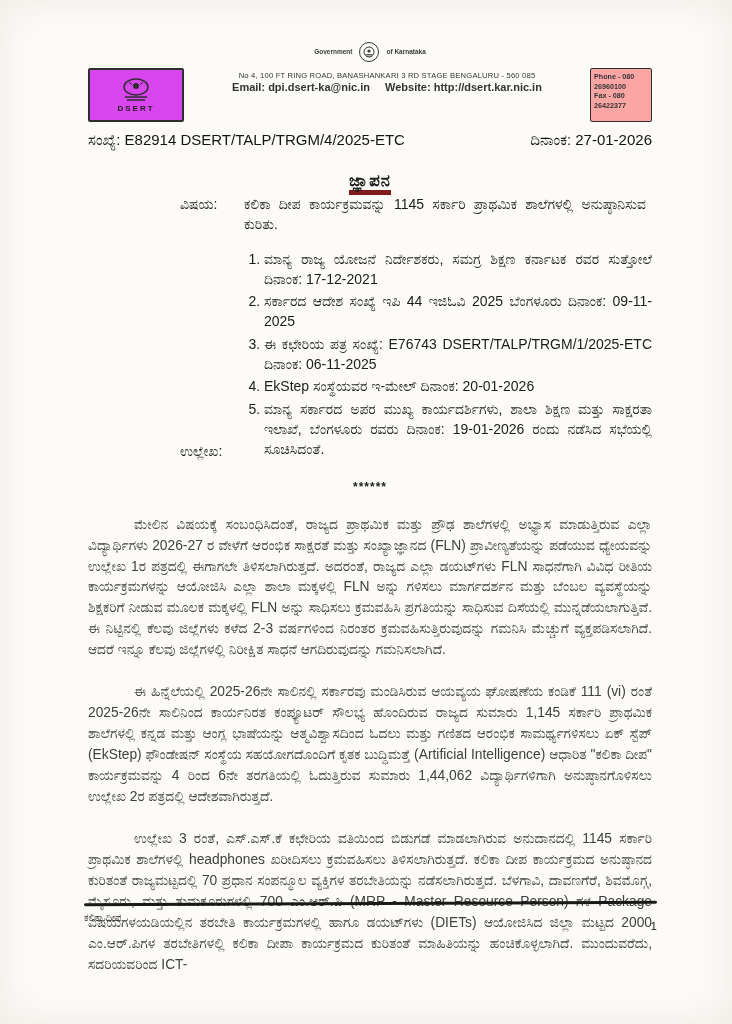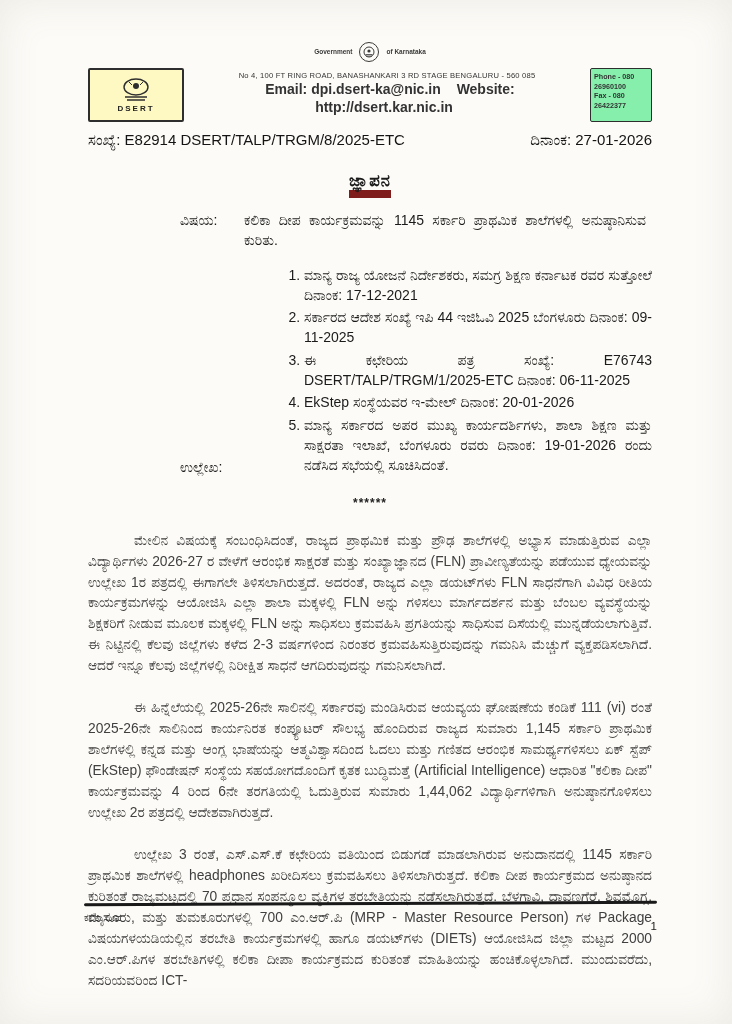--- a/index.html
+++ b/index.html
@@ -21,54 +21,54 @@
   .gov-emblem{display:flex;justify-content:center;align-items:center;gap:7px;margin-bottom:6px;}
   .gov-emblem .tiny{font-size:6.5px;font-weight:bold;color:#3a3a3a;line-height:1.2;text-align:center;}
   .emblem-circle{width:18px;height:18px;border:1.5px solid #3a3a3a;border-radius:50%;
     display:flex;align-items:center;justify-content:center;font-size:8px;color:#3a3a3a;}
 
   
   .head-band{display:flex;align-items:stretch;gap:8px;}
   .logo-box{
     width:96px;min-height:54px;border:2px solid #2e2e2e;border-radius:2px;
     display:flex;flex-direction:column;align-items:center;justify-content:center;
-    padding:2px;box-sizing:border-box;background:#fef9c3;
+    padding:2px;box-sizing:border-box;background:#d946ef;
   }
   .logo-mark{width:34px;height:26px;}
   .logo-caption{font-size:8px;font-weight:bold;letter-spacing:2px;color:#222;margin-top:1px;}
   .head-center{flex:1;text-align:center;line-height:1.25;padding-top:1px;}
   .dept-kn{font-size:10.5px;font-weight:bold;letter-spacing:.4px;color:#222;}
   .dept-en{font-size:11.5px;font-weight:bold;letter-spacing:.3px;color:#111;margin-top:1px;}
   .addr{font-size:7.6px;font-weight:normal;color:#333;margin-top:2px;letter-spacing:.2px;}
-  .contact{font-size:14px;font-weight:bold;color:#333;margin-top:1px;}
+  .contact{font-size:11px;font-weight:bold;color:#333;margin-top:1px;}
   .contact span{margin:0 6px;}
   .phone-box{
     width:62px;border:1.5px solid #2e2e2e;border-radius:2px;
     font-size:7.2px;font-weight:bold;color:#333;line-height:1.35;
-    padding:3px 3px;box-sizing:border-box;background:#86efac;
+    padding:3px 3px;box-sizing:border-box;background:#fca5a5;
   }
   .phone-box div{white-space:nowrap;}
 
   
   .meta-row{display:flex;justify-content:space-between;margin-top:9px;font-size:15px;color:#141414;}
 
   
   .memo-title{text-align:center;margin-top:22px;}
   .memo-title span{
     font-size:16.5px;font-weight:bold;letter-spacing:1px;
-    border-bottom:8px solid #7f1d1d;padding-bottom:1px;
+    border-bottom:5px solid #7f1d1d;padding-bottom:1px;
   }
 
   
-  .labelled{display:flex;margin-top:20px;padding-left:92px;font-size:14px;line-height:1.45;}
+  .labelled{display:flex;margin-top:4px;padding-left:92px;font-size:14px;line-height:1.45;}
   .labelled .lab{width:64px;flex:0 0 64px;}
   .labelled .val{width:402px;text-align:justify;}
   .ref-block{margin-top:14px;align-items:flex-end;}
   .ref-list{margin:0;padding-left:20px;width:402px;text-align:justify;}
-  .ref-list li{margin-bottom:2px;margin-left:40px;}
+  .ref-list li{margin-bottom:2px;}
 
   .stars{text-align:center;font-size:12px;font-weight:bold;letter-spacing:1px;margin-top:18px;color:#222;}
 
   
   .para{
     margin-top:21px;font-size:13.8px;line-height:1.52;
     text-align:justify;text-indent:46px;color:#404040;
   }
 
   
@@ -121,21 +121,21 @@
 
       <div class="phone-box">
         <div>Phone - 080</div>
         <div>26960100</div>
         <div>Fax - 080</div>
         <div>26422377</div>
       </div>
     </div>
 
     <div class="meta-row">
-      <div>ಸಂಖ್ಯೆ: E82914 DSERT/TALP/TRGM/8/2025-ETC</div>
+      <div>ಸಂಖ್ಯೆ: E82914 DSERT/TALP/TRGM/4/2025-ETC</div>
       <div>ದಿನಾಂಕ: 27-01-2026</div>
     </div>
 
     <div class="memo-title">
       <span>ಜ್ಞಾಪನ</span>
     </div>
 
     <div class="labelled">
       <div class="lab">ವಿಷಯ:</div>
       <div class="val">ಕಲಿಕಾ ದೀಪ ಕಾರ್ಯಕ್ರಮವನ್ನು 1145 ಸರ್ಕಾರಿ ಪ್ರಾಥಮಿಕ ಶಾಲೆಗಳಲ್ಲಿ ಅನುಷ್ಠಾನಿಸುವ ಕುರಿತು.</div>

